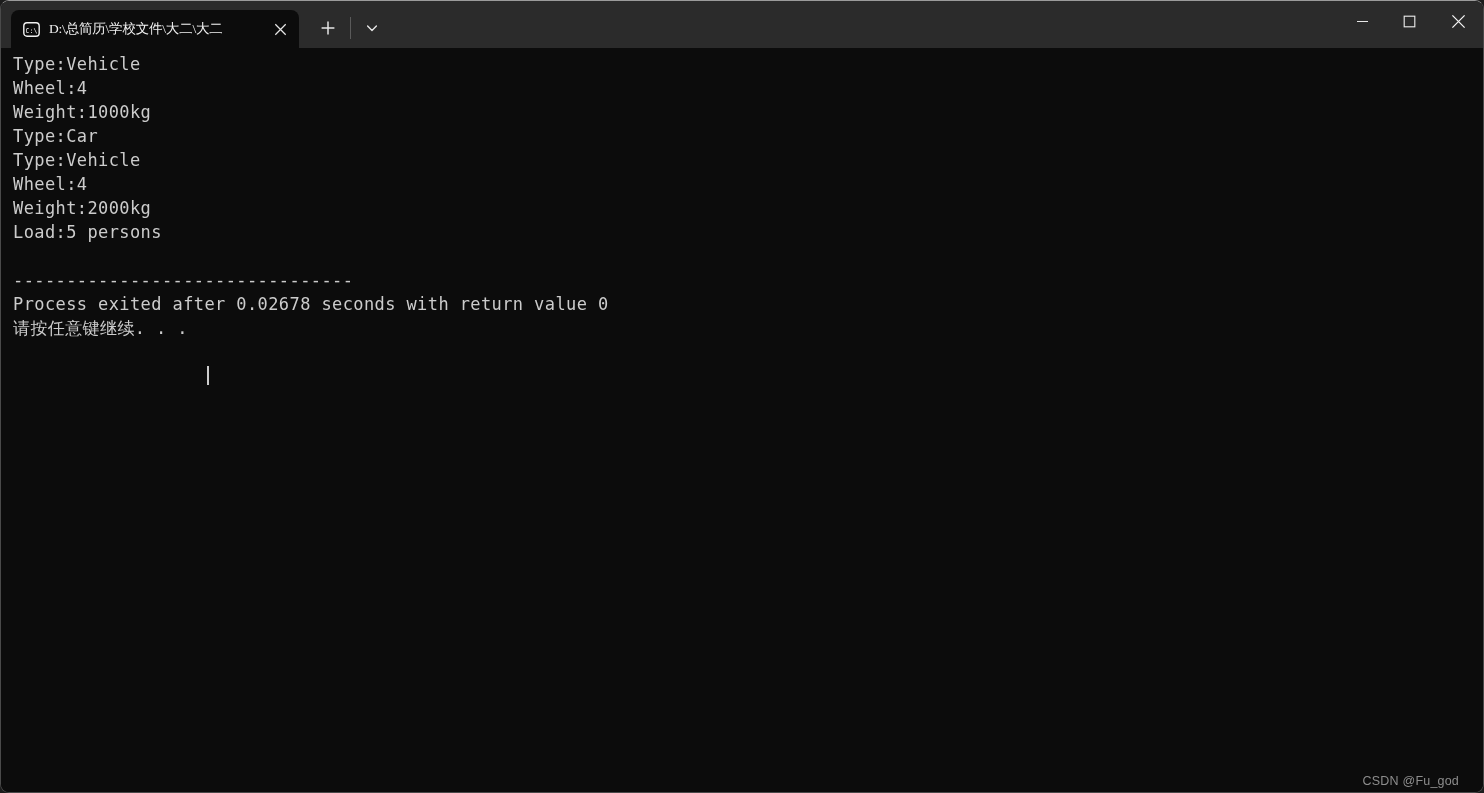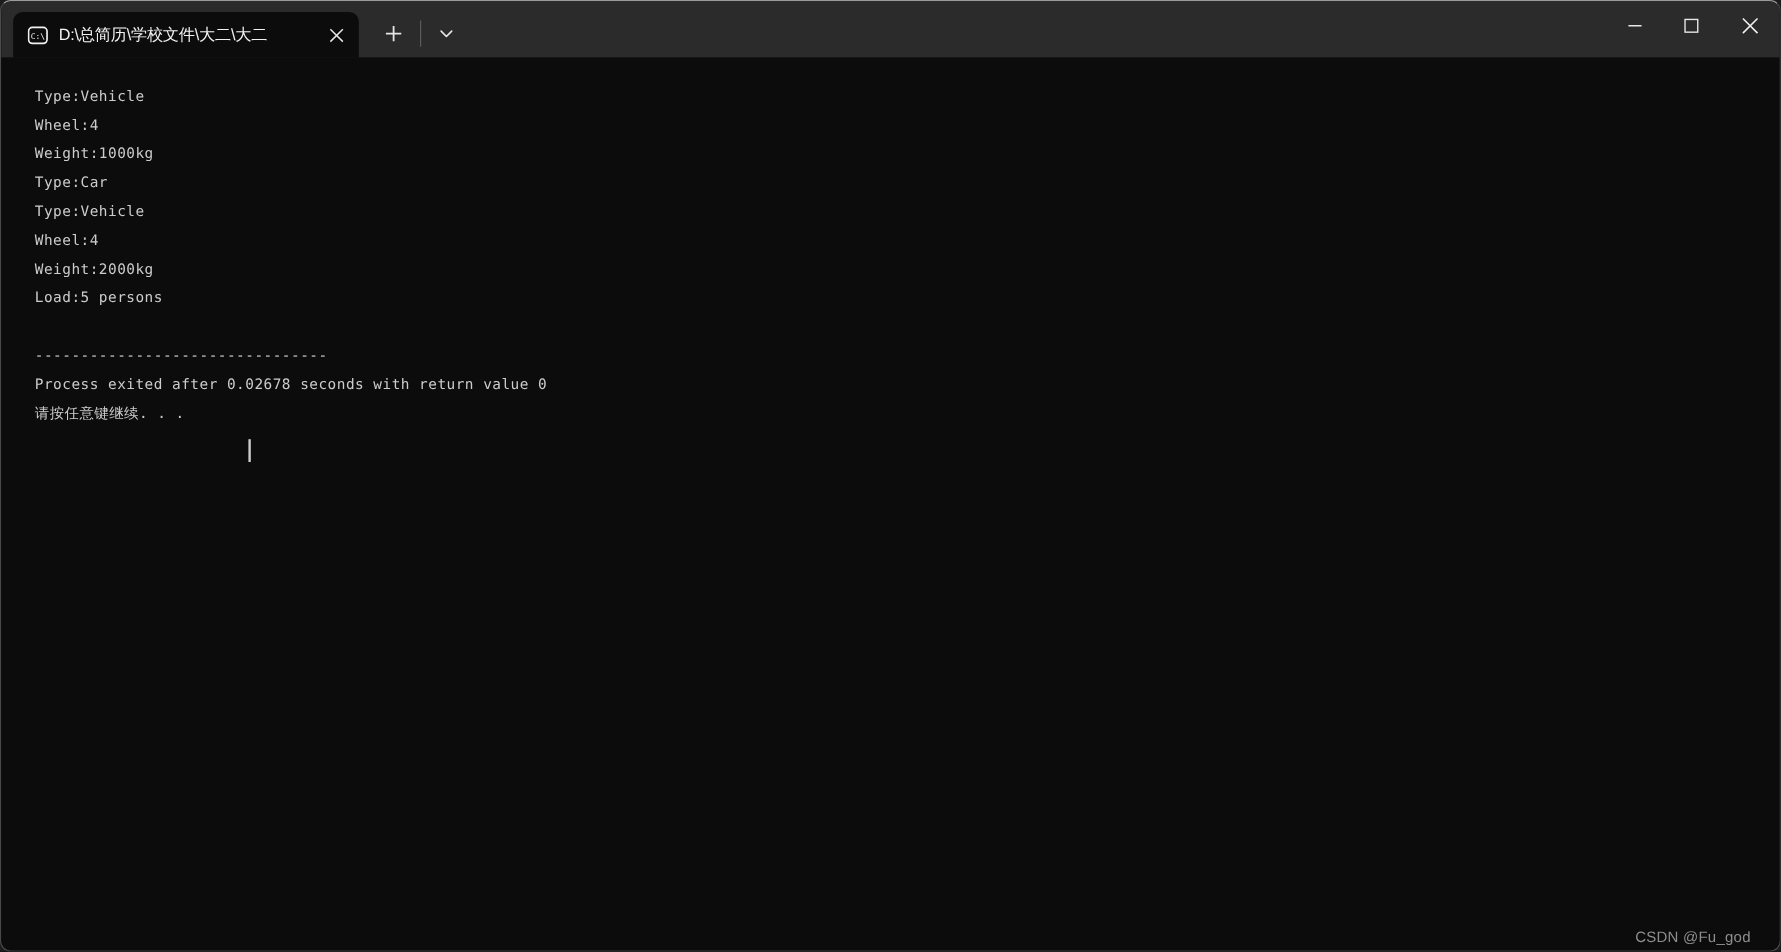--- a/index.html
+++ b/index.html
@@ -67,21 +67,21 @@
   .tab-icon {
     width: 17px;
     height: 17px;
     flex: 0 0 auto;
     display: block;
   }
 
   .tab-title {
     color: #f2f2f2;
     font-size: 13.5px;
-    font-family: Liberation Sans, sans-serif;
+    font-family: Liberation Serif, serif;
     white-space: nowrap;
     overflow: hidden;
     flex: 1 1 auto;
     min-width: 0;
     letter-spacing: -0.2px;
   }
 
   .tab-close {
     width: 30px;
     height: 30px;
@@ -148,25 +148,25 @@
     top: 47px;
     right: 0;
     bottom: 0;
     background: #0c0c0c;
     overflow: hidden;
     padding: 4px 0 0 12px;
     box-sizing: border-box;
   }
 
   #console-text {
-    margin: 16px;
+    margin: 0;
     padding: 0;
     color: #cccccc;
     font-family: "DejaVu Sans Mono", "Liberation Mono", monospace;
-    font-size: 12px;
+    font-size: 17px;
     line-height: 24px;
     white-space: pre;
     letter-spacing: 0.4px;
   }
 
   .cursor {
     display: inline-block;
     width: 2px;
     height: 19px;
     background: #cccccc;

